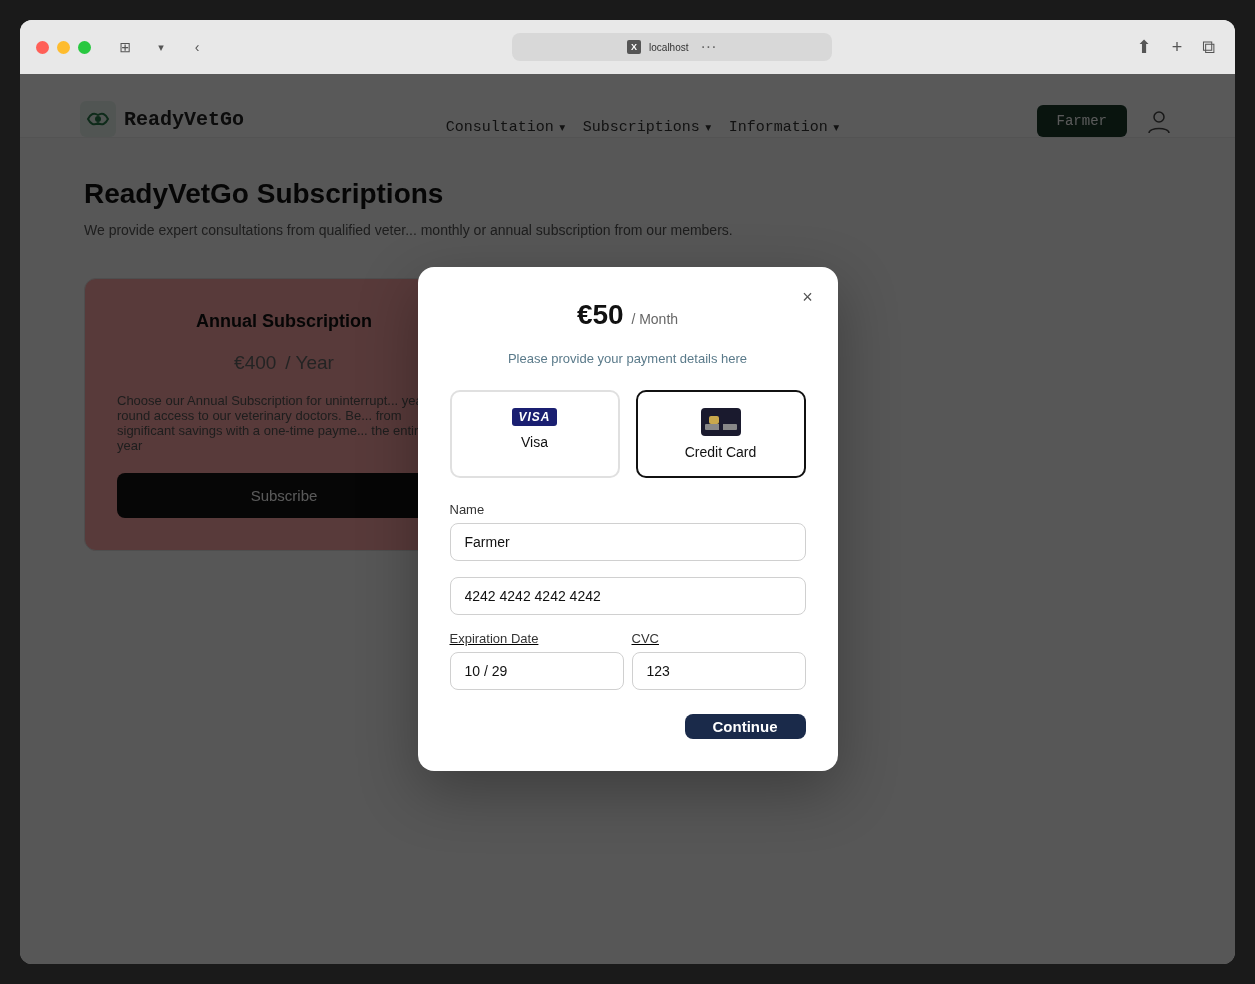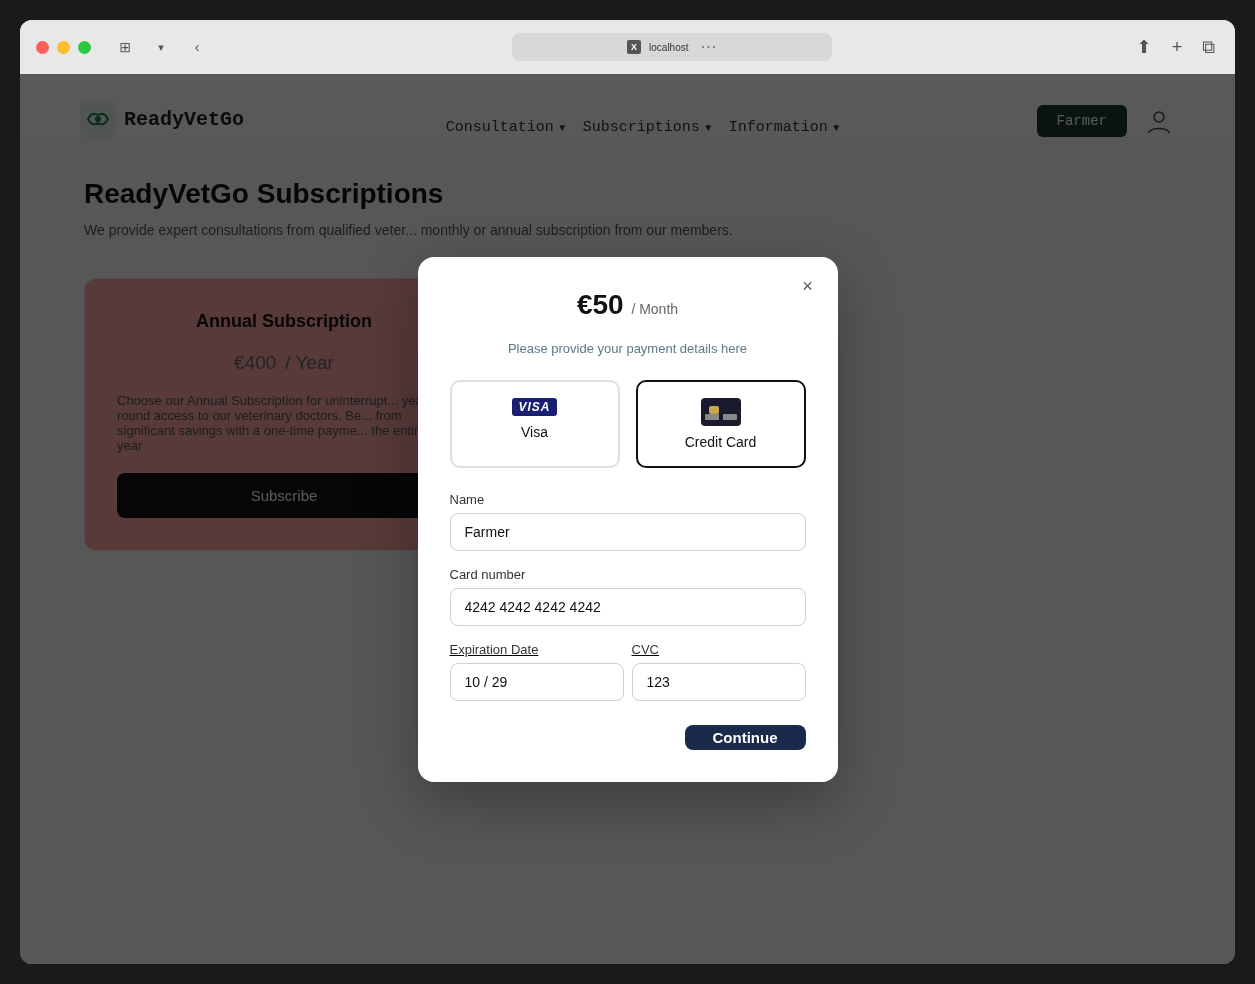--- a/index.html
+++ b/index.html
@@ -525,21 +525,20 @@
           <div class="payment-method-label">Credit Card</div>
         </div>
       </div>
 
       <div class="form-group">
         <label class="form-label">Name</label>
         <input class="form-input" type="text" value="Farmer" style="">
       </div>
 
       <div class="form-group">
-        <label class="form-label">Card number</label>
         <input class="form-input" type="text" value="4242 4242 4242 4242" style="">
       </div>
 
       <div class="form-row">
         <div class="form-group">
           <label class="form-label">Expiration Date</label>
           <input class="form-input" type="text" value="10 / 29" style="">
         </div>
         <div class="form-group">
           <label class="form-label">CVC</label>

